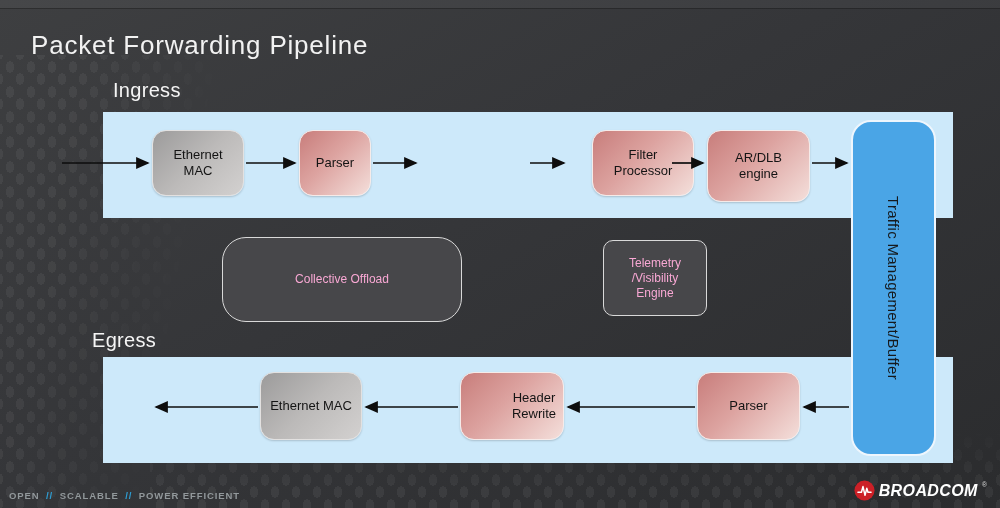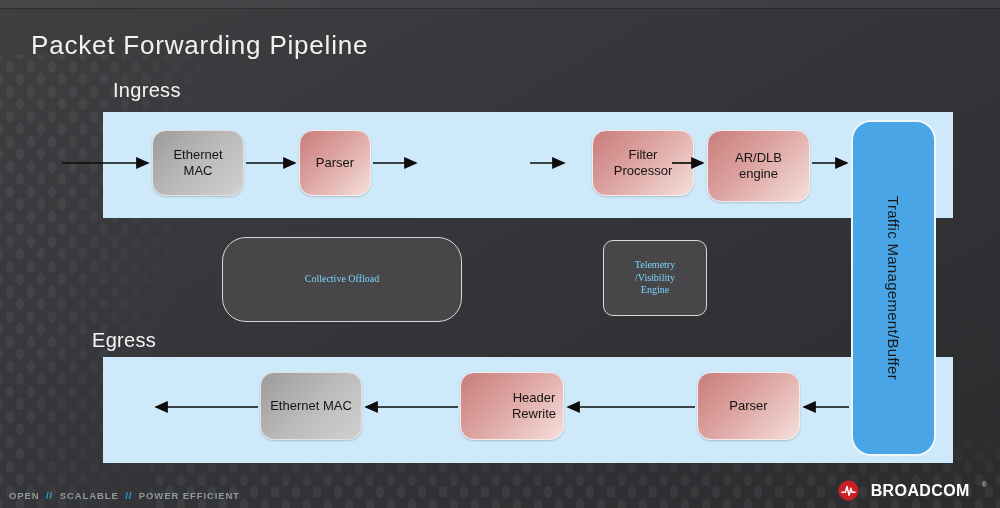--- a/index.html
+++ b/index.html
@@ -57,38 +57,38 @@
   }
   .node.gray {
     background:linear-gradient(135deg, #9c9b9b 0%, #bcbab9 50%, #d3d1d0 100%);
     border:1.5px solid #e3e1e0;
     box-shadow:0 1px 2px rgba(0,0,0,0.18);
   }
   .node.darkbox {
     background:#47474a;
     border:1.5px solid #d9d9d9;
   }
-  .node.darkbox .box-label { color:#7dd3fc; font-size:10px;font-family:Liberation Serif, serif; }
+  .node.darkbox .box-label { color:#f9a8d4; font-size:12px; }
   .traffic {
     position:absolute; left:851px; top:120px; width:85px; height:336px;
     background:#4aa5e6; border:2px solid #eef6fd; border-radius:20px;
     display:flex; align-items:center; justify-content:center;
   }
   .traffic .vlabel {
     writing-mode:vertical-rl; font-size:15px; color:#16191c; letter-spacing:0.3px;
   }
   svg.arrows { position:absolute; left:0; top:0; pointer-events:none; }
   .footer {
     position:absolute; left:9px; bottom:7px;
     font-size:9.5px; font-weight:bold; letter-spacing:0.9px; color:#92989b;
   }
   .footer .sep { color:#2e9ed4; padding:0 3px; }
   .logo {
     position:absolute; right:13px; bottom:7px;
-    display:flex; align-items:center; gap:12px;
+    display:flex; align-items:center; gap:4px;font-style:italic;
   }
   .logo .wordmark {
     font-size:16px; font-weight:bold; color:#fff; letter-spacing:0.4px;
   }
   .logo .regmark {
     font-size:7px; color:#d8d8d8; align-self:flex-start; margin-top:1px;
   }
 </style>
 </head>
 <body>

